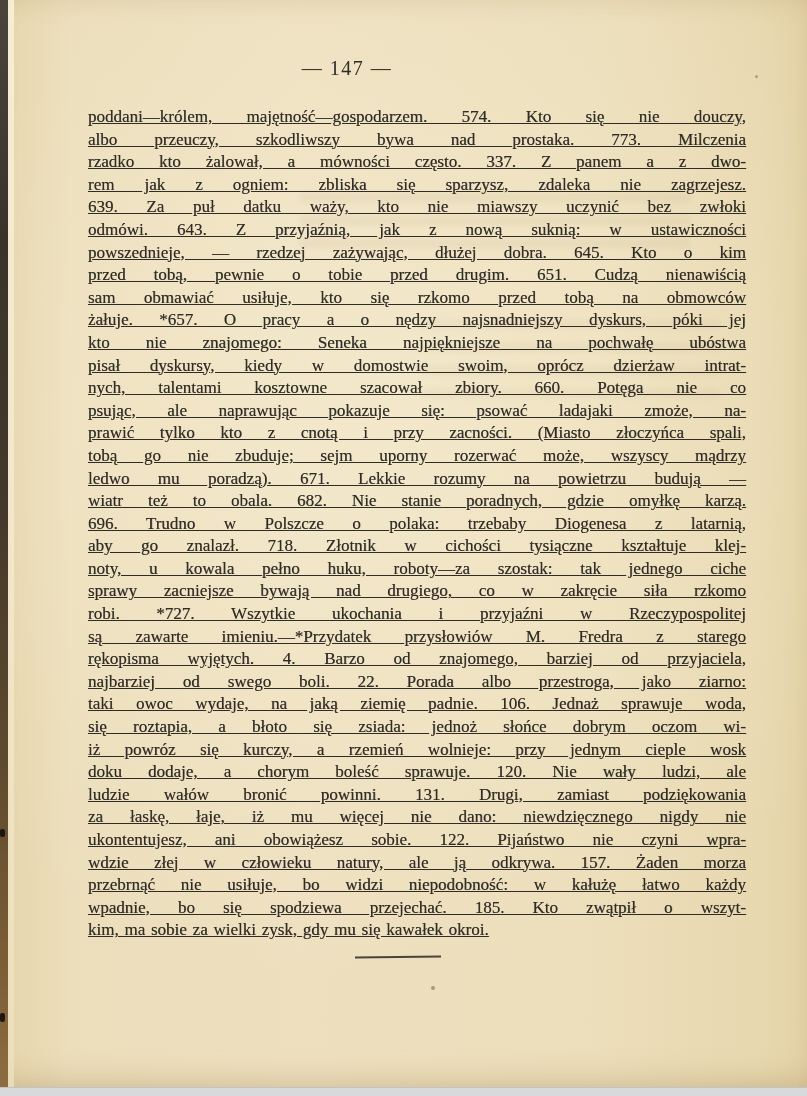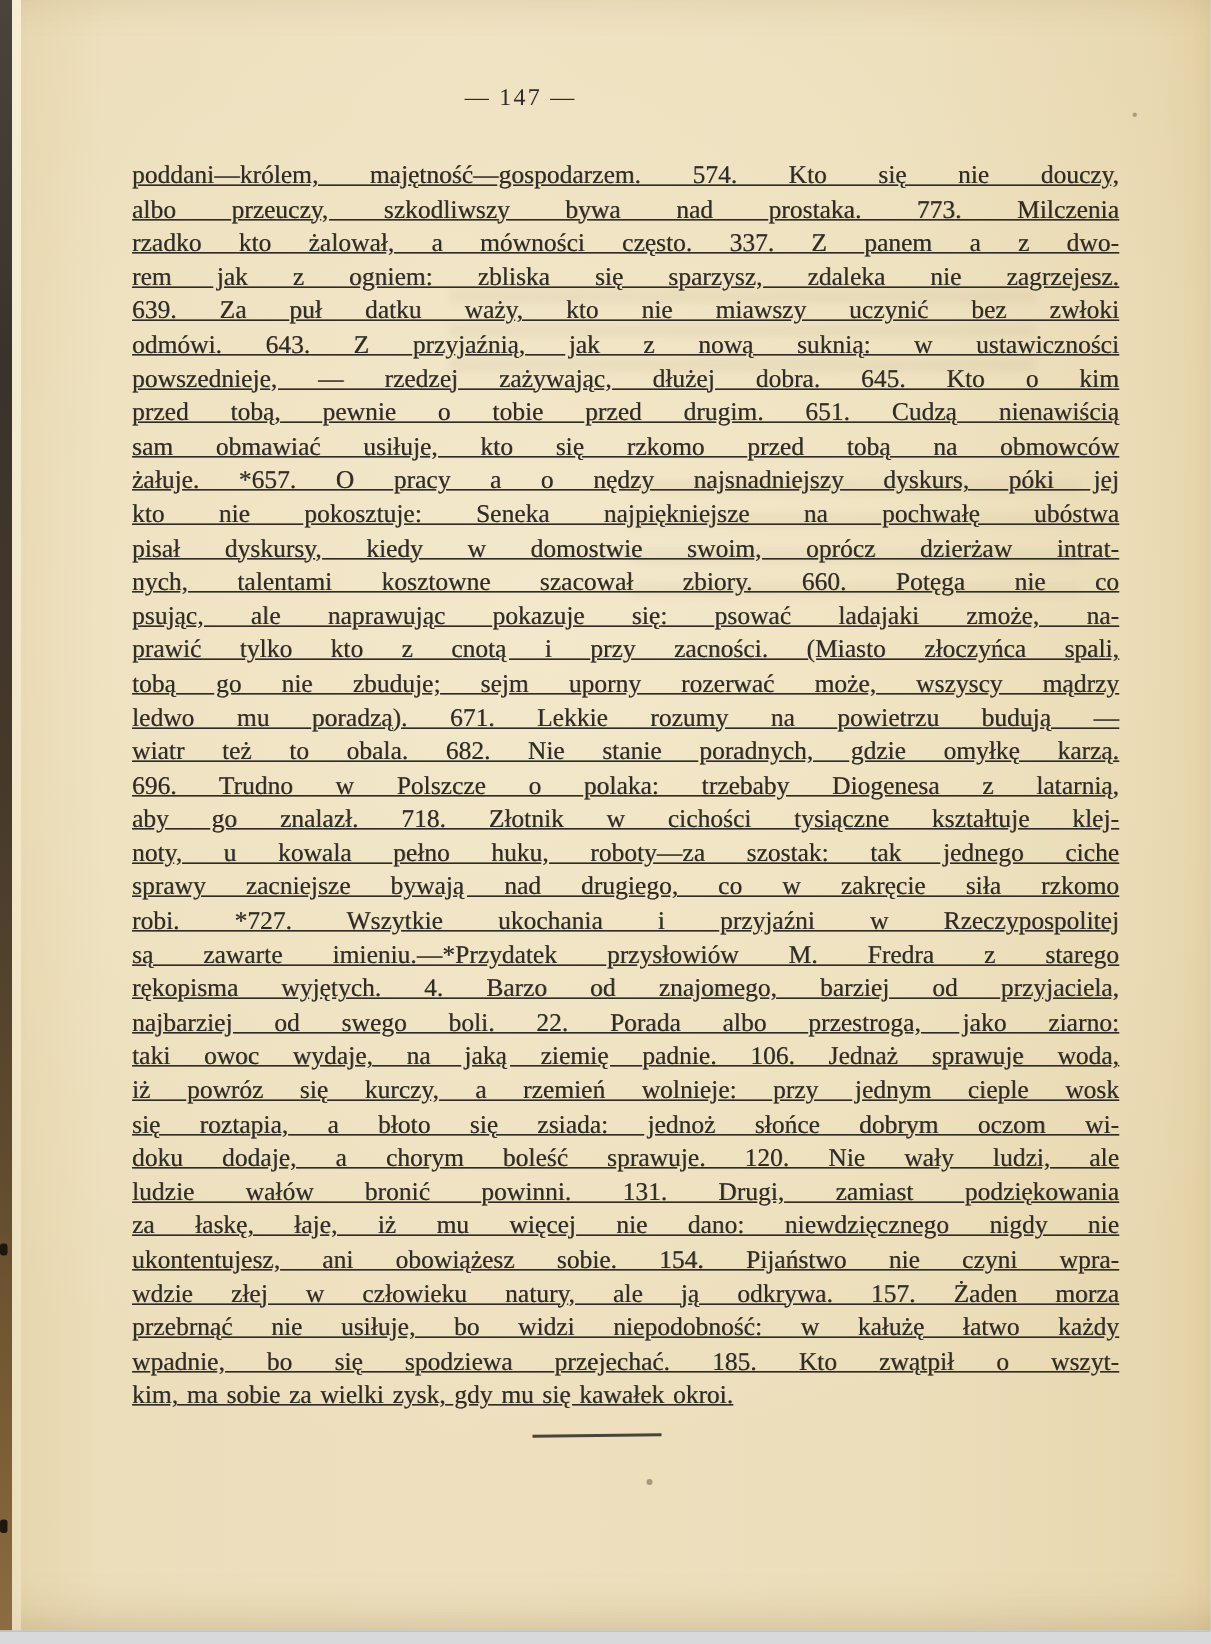--- a/index.html
+++ b/index.html
@@ -53,21 +53,21 @@
     background: var(--scanner-bed, #d8d9db);
     border-top: 1px solid #c3c3c4;
   }
   
   .page-number {
     position: absolute;
     top: 57px;
     left: 0;
     width: 694px;
     text-align: center;
-    font-size: 16px;
+    font-size: 20px;
     letter-spacing: 1.5px;
     color: var(--ink, #37332c);
   }
   
   .body-text {
     position: absolute;
     left: 88px;
     top: 106px;
     width: 658px;
     font-size: 17px;
@@ -138,43 +138,43 @@
       <div class="text-line">poddani—królem, majętność—gospodarzem. 574. Kto się nie douczy,</div>
       <div class="text-line">albo przeuczy, szkodliwszy bywa nad prostaka. 773. Milczenia</div>
       <div class="text-line">rzadko kto żalował, a mówności często. 337. Z panem a z dwo-</div>
       <div class="text-line">rem jak z ogniem: zbliska się sparzysz, zdaleka nie zagrzejesz.</div>
       <div class="text-line">639. Za puł datku waży, kto nie miawszy uczynić bez zwłoki</div>
       <div class="text-line">odmówi. 643. Z przyjaźnią, jak z nową suknią: w ustawiczności</div>
       <div class="text-line">powszednieje, — rzedzej zażywając, dłużej dobra. 645. Kto o kim</div>
       <div class="text-line">przed tobą, pewnie o tobie przed drugim. 651. Cudzą nienawiścią</div>
       <div class="text-line">sam obmawiać usiłuje, kto się rzkomo przed tobą na obmowców</div>
       <div class="text-line">żałuje. *657. O pracy a o nędzy najsnadniejszy dyskurs, póki jej</div>
-      <div class="text-line">kto nie pokosztuje: Seneka najpiękniejsze na pochwałę ubóstwa</div>
+      <div class="text-line">kto nie znajomego: Seneka najpiękniejsze na pochwałę ubóstwa</div>
       <div class="text-line">pisał dyskursy, kiedy w domostwie swoim, oprócz dzierżaw intrat-</div>
       <div class="text-line">nych, talentami kosztowne szacował zbiory. 660. Potęga nie co</div>
       <div class="text-line">psując, ale naprawując pokazuje się: psować ladajaki zmoże, na-</div>
       <div class="text-line">prawić tylko kto z cnotą i przy zacności. (Miasto złoczyńca spali,</div>
       <div class="text-line">tobą go nie zbuduje; sejm uporny rozerwać może, wszyscy mądrzy</div>
       <div class="text-line">ledwo mu poradzą). 671. Lekkie rozumy na powietrzu budują —</div>
       <div class="text-line">wiatr też to obala. 682. Nie stanie poradnych, gdzie omyłkę karzą.</div>
       <div class="text-line">696. Trudno w Polszcze o polaka: trzebaby Diogenesa z latarnią,</div>
       <div class="text-line">aby go znalazł. 718. Złotnik w cichości tysiączne kształtuje klej-</div>
       <div class="text-line">noty, u kowala pełno huku, roboty—za szostak: tak jednego ciche</div>
       <div class="text-line">sprawy zacniejsze bywają nad drugiego, co w zakręcie siła rzkomo</div>
       <div class="text-line">robi. *727. Wszytkie ukochania i przyjaźni w Rzeczypospolitej</div>
       <div class="text-line">są zawarte imieniu.—*Przydatek przysłowiów M. Fredra z starego</div>
       <div class="text-line">rękopisma wyjętych. 4. Barzo od znajomego, barziej od przyjaciela,</div>
       <div class="text-line">najbarziej od swego boli. 22. Porada albo przestroga, jako ziarno:</div>
       <div class="text-line">taki owoc wydaje, na jaką ziemię padnie. 106. Jednaż sprawuje woda,</div>
+      <div class="text-line">się roztapia, a błoto się zsiada: jednoż słońce dobrym oczom wi-</div>
       <div class="text-line">iż powróz się kurczy, a rzemień wolnieje: przy jednym cieple wosk</div>
-      <div class="text-line">się roztapia, a błoto się zsiada: jednoż słońce dobrym oczom wi-</div>
       <div class="text-line">doku dodaje, a chorym boleść sprawuje. 120. Nie wały ludzi, ale</div>
       <div class="text-line">ludzie wałów bronić powinni. 131. Drugi, zamiast podziękowania</div>
       <div class="text-line">za łaskę, łaje, iż mu więcej nie dano: niewdzięcznego nigdy nie</div>
-      <div class="text-line">ukontentujesz, ani obowiążesz sobie. 154. Pijaństwo nie czyni wpra-</div>
+      <div class="text-line">ukontentujesz, ani obowiążesz sobie. 122. Pijaństwo nie czyni wpra-</div>
       <div class="text-line">wdzie złej w człowieku natury, ale ją odkrywa. 157. Żaden morza</div>
       <div class="text-line">przebrnąć nie usiłuje, bo widzi niepodobność: w kałużę łatwo każdy</div>
       <div class="text-line">wpadnie, bo się spodziewa przejechać. 185. Kto zwątpił o wszyt-</div>
       <div class="text-line last">kim, ma sobie za wielki zysk, gdy mu się kawałek okroi.</div>
     </div>
 
   <div class="divider-rule"></div>
 
   <div class="speck s1"></div>
   <div class="speck s2"></div>

